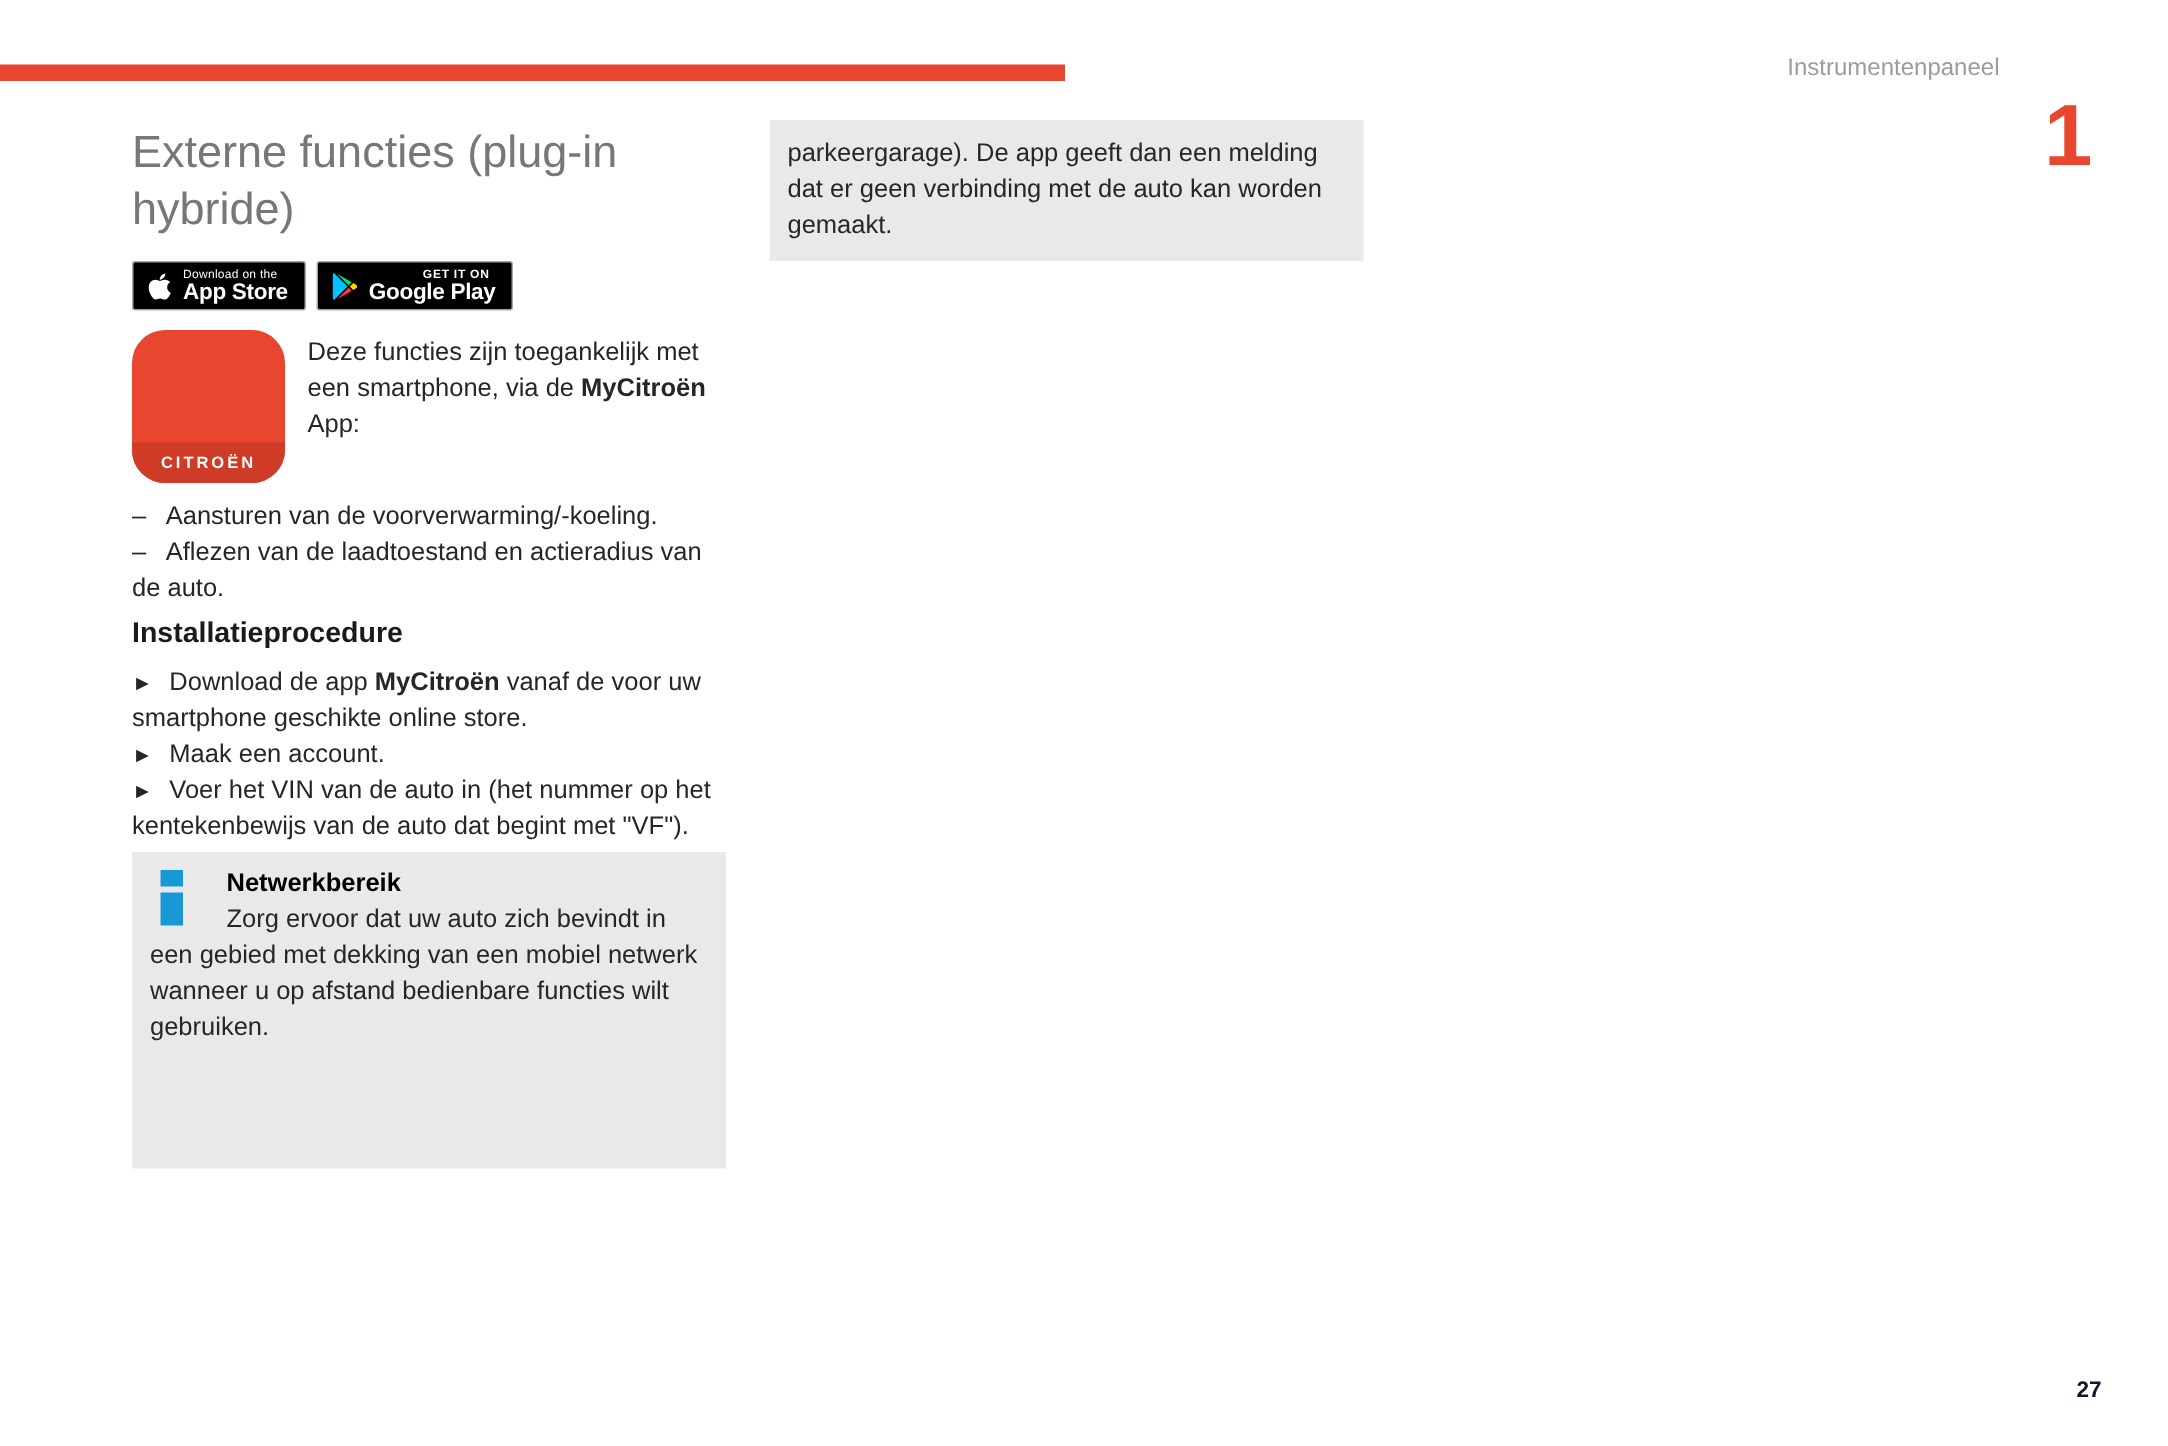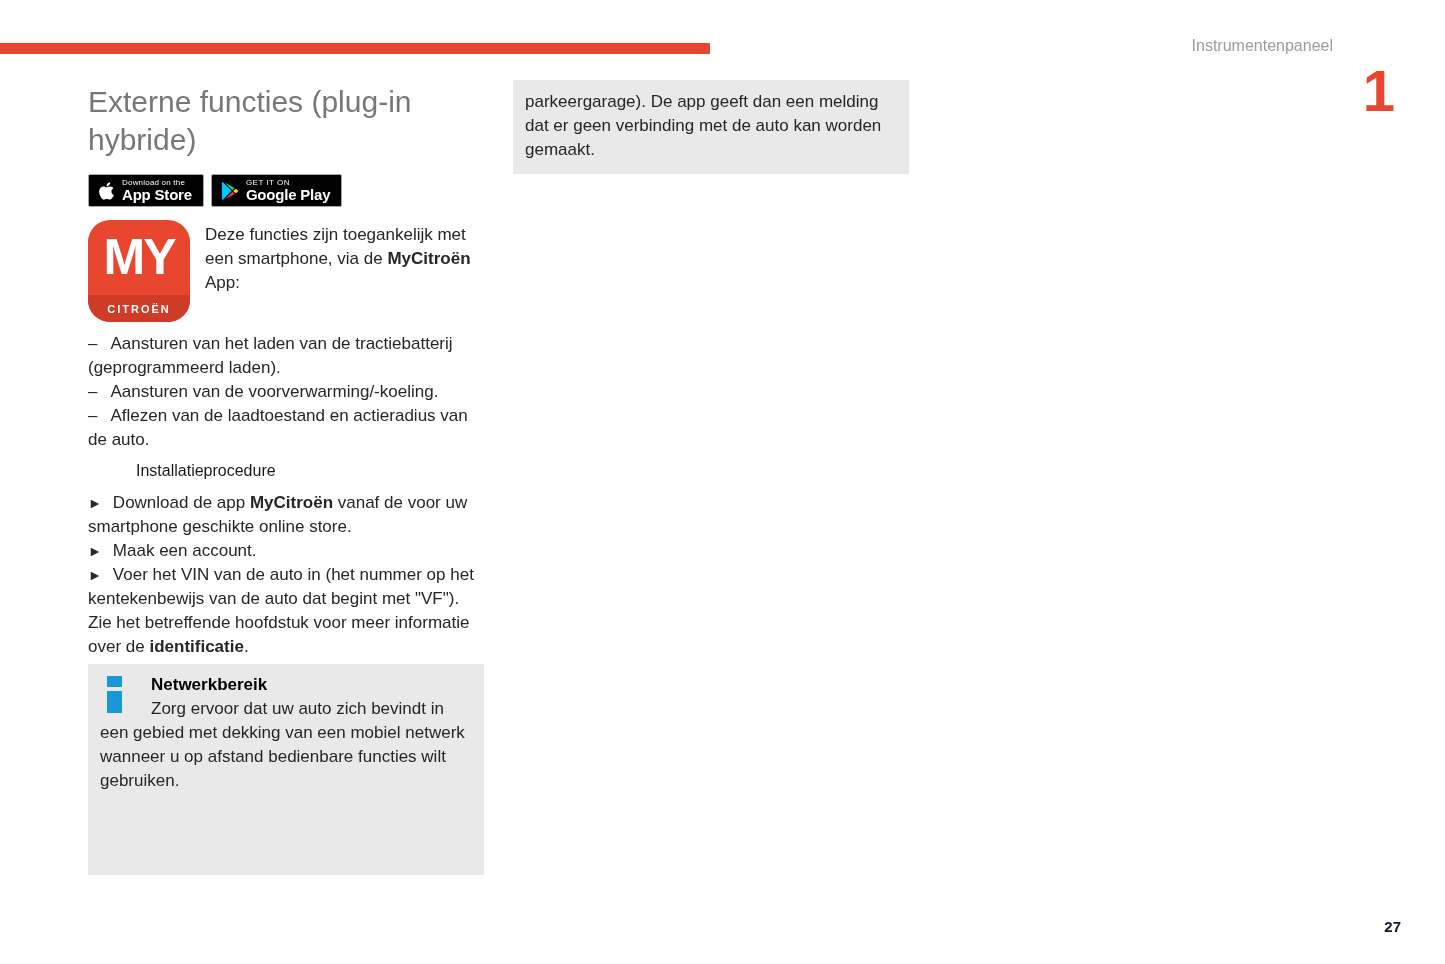--- a/index.html
+++ b/index.html
@@ -48,21 +48,21 @@
   .badges { display:flex; gap:7px; margin-bottom:13px; }
   .badge {
     display:flex; align-items:center;
     height:33px; padding:0 11px 0 9px;
     background:#000; border:1px solid #a6a6a6; border-radius:2px;
     color:#fff; cursor:pointer;
   }
   .badge-icon { display:flex; align-items:center; margin-right:7px; }
   .badge-text { display:flex; flex-direction:column; justify-content:center; }
   .badge-top { font-size:8px; line-height:9px; letter-spacing:.2px; }
-  .gp .badge-top { font-weight:normal; letter-spacing:.5px; }
+  .gp .badge-top { font-weight:bold; letter-spacing:.5px;margin-left:36px; }
   .badge-bottom { font-size:15px; line-height:16px; font-weight:bold; letter-spacing:-.2px; }
   .gp .badge-bottom { font-weight:bold; }
 
   
   .intro-row { display:flex; margin-bottom:10px; }
   .app-icon {
     position:relative; width:102px; height:102px; flex:0 0 102px;
     background:#e8462f; border-radius:22px; overflow:hidden;
     margin-right:15px;
   }
@@ -80,22 +80,22 @@
   .app-icon-brand {
     font-size:11px; font-weight:bold; letter-spacing:2px; color:#ffffff;
   }
   .intro-text { width:278px; font-size:17px; line-height:24px; padding-top:3px; }
 
   
   .li { font-size:17px; line-height:24px; }
   .marker { margin-right:13px; }
   .marker.arrow { font-size:14px; margin-right:11px; }
   .section-heading {
-    font-size:16px; line-height:22px; font-weight:normal; color:#1a1a1a;
-    margin-top:8px; margin-bottom:9px;margin-left:48px;
+    font-size:19px; line-height:22px; font-weight:bold; color:#1a1a1a;
+    margin-top:8px; margin-bottom:9px;
   }
   .note { font-size:17px; line-height:24px; }
 
   
   .infobox {
     margin-top:5px;
     width:396px; min-height:211px;
     background:#e9e9e9;
     padding:9px 12px 10px 12px;
     font-size:17px; line-height:24px;
@@ -156,39 +156,36 @@
         </span>
         <span class="badge-text">
           <span class="badge-top">GET IT ON</span>
           <span class="badge-bottom">Google Play</span>
         </span>
       </div>
     </div>
 
     <div class="intro-row">
       <div class="app-icon">
-        <span class="app-icon-my">MY</span>
         <span class="app-icon-band">
           <span class="app-icon-brand">CITROËN</span>
         </span>
       </div>
       <p class="intro-text"><span>Deze functies zijn toegankelijk met een smartphone, via de </span><strong>MyCitroën</strong><span> App:</span></p>
     </div>
 
-    <p class="li"><span class="marker">–</span><span>Aansturen van het laden van de tractiebatterij (geprogrammeerd laden).</span></p>
     <p class="li"><span class="marker">–</span><span>Aansturen van de voorverwarming/-koeling.</span></p>
     <p class="li"><span class="marker">–</span><span>Aflezen van de laadtoestand en actieradius van de auto.</span></p>
 
     <h2 class="section-heading">Installatieprocedure</h2>
 
     <p class="li"><span class="marker arrow">►</span><span>Download de app </span><strong>MyCitroën</strong><span> vanaf de voor uw smartphone geschikte online store.</span></p>
     <p class="li"><span class="marker arrow">►</span><span>Maak een account.</span><strong></strong><span></span></p>
     <p class="li"><span class="marker arrow">►</span><span>Voer het VIN van de auto in (het nummer op het kentekenbewijs van de auto dat begint met "VF").</span><strong></strong><span></span></p>
 
-    <p class="note"><span>Zie het betreffende hoofdstuk voor meer informatie over de </span><strong>identificatie</strong><span>.</span></p>
 
     <div class="infobox">
       <span class="info-icon">
         <span class="dot"></span>
           <span class="gap"></span>
           <span class="stem"></span>
       </span>
       <strong class="infobox-title">Netwerkbereik</strong>
       <span>Zorg ervoor dat uw auto zich bevindt in een gebied met dekking van een mobiel netwerk wanneer u op afstand bedienbare functies wilt gebruiken.</span>
     </div>

